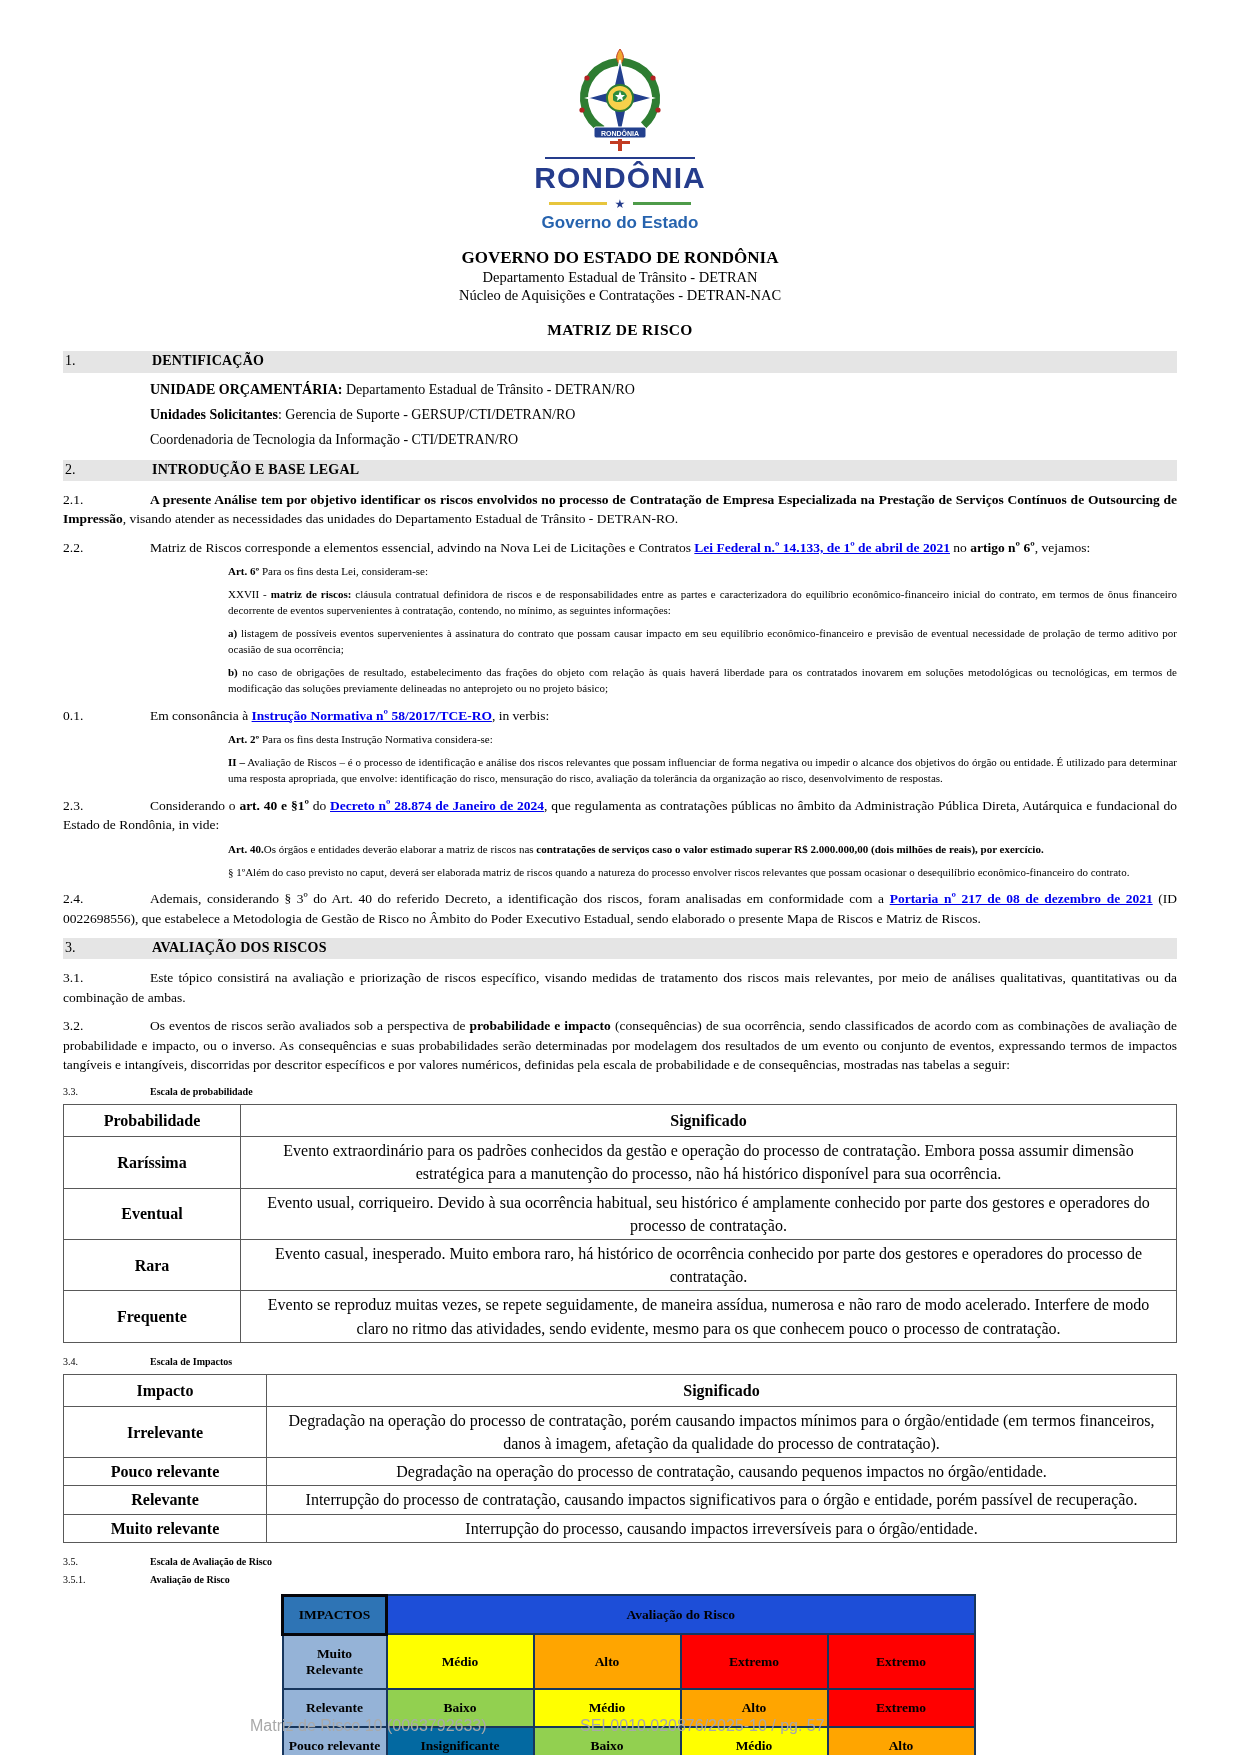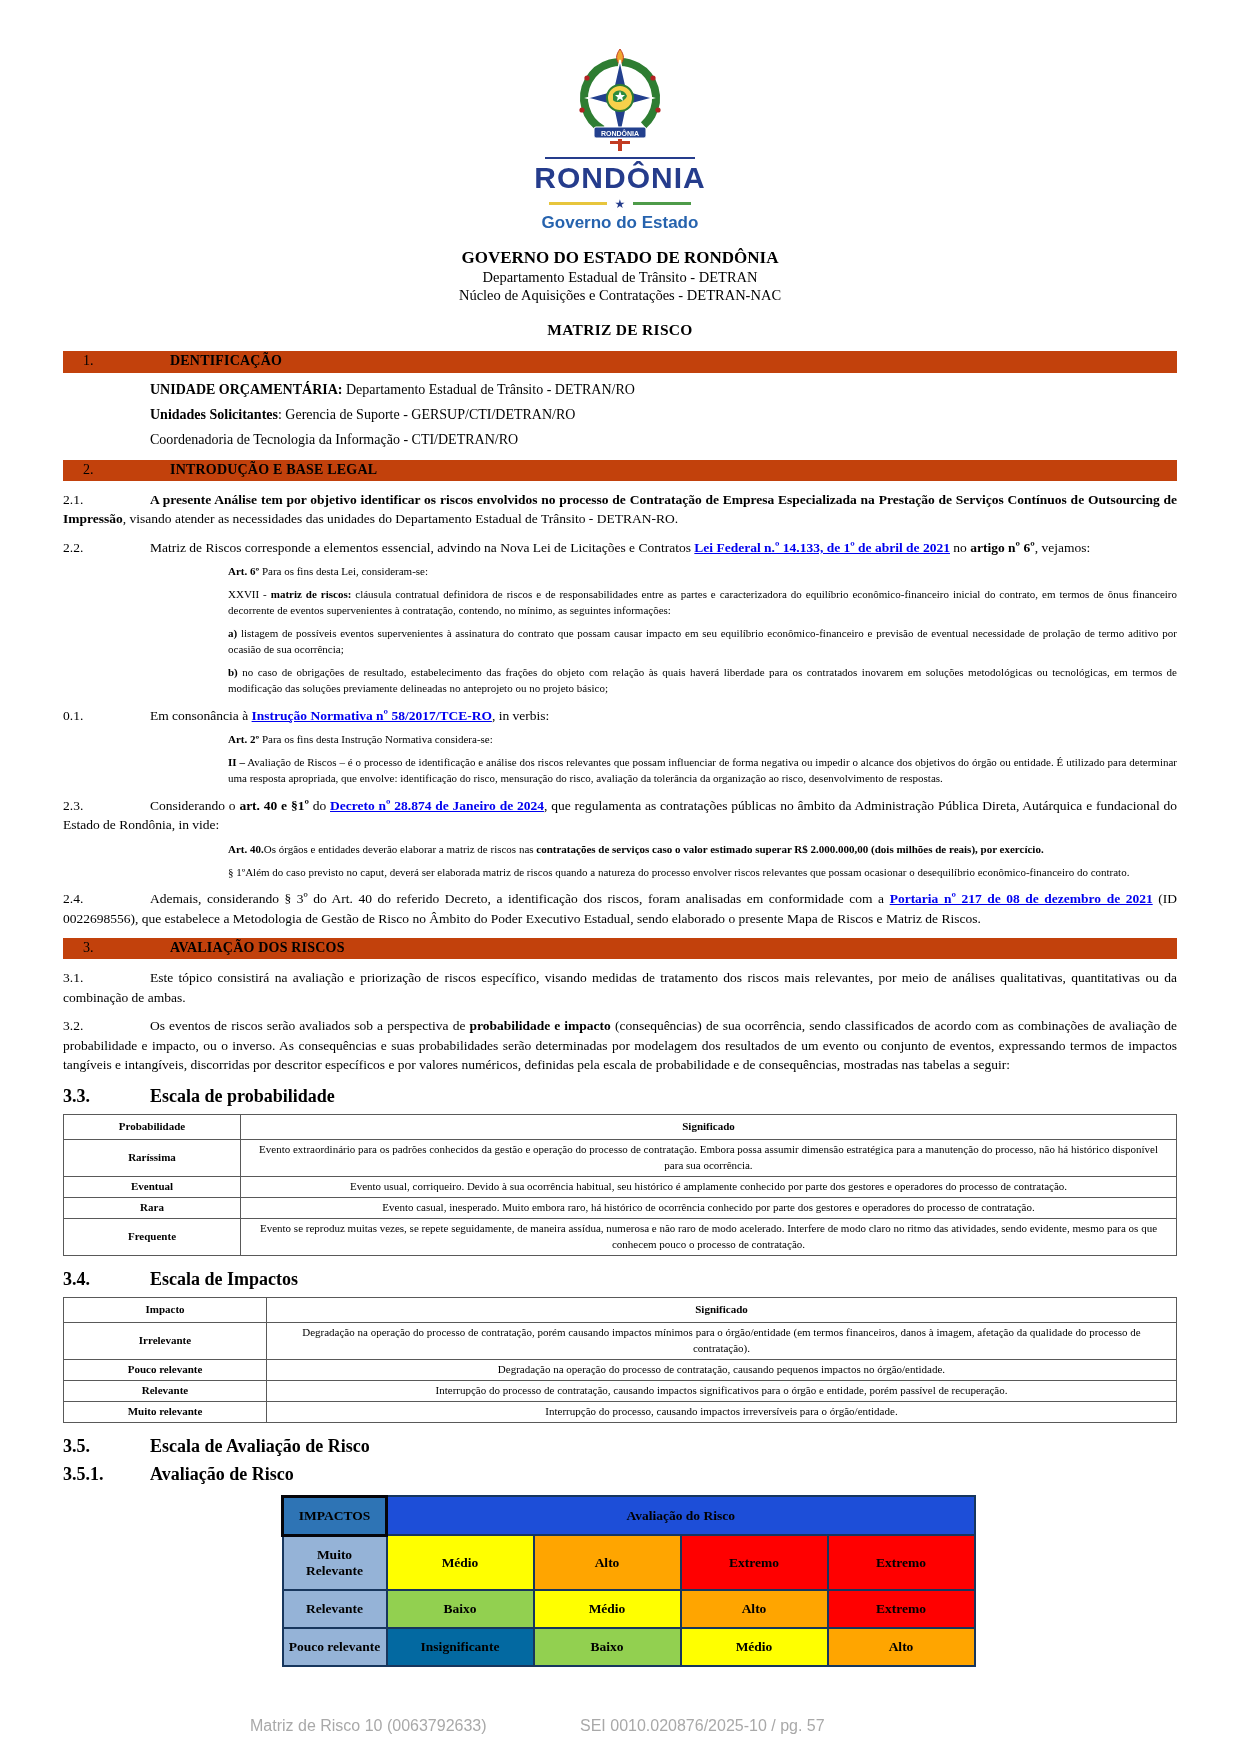--- a/index.html
+++ b/index.html
@@ -21,36 +21,36 @@
   .bar-green  { width:58px; height:3px; background:#4E9B49; }
   .star-glyph { color:#253C8C; font-size:12px; line-height:1; }
   .brand-sub  { font-family:"Liberation Sans", sans-serif; font-weight:bold; font-size:17px; color:#2663AE; }
 
   .org-block { margin-top:14px; line-height:1.26; }
   .org1 { font-weight:bold; font-size:17px; }
   .org2, .org3 { font-size:14.5px; }
   .doc-title { text-align:center; font-weight:bold; font-size:15.5px; margin-top:17px; letter-spacing:0.3px; }
 
   
-  .section-bar { background:#c2410c; margin-top:12px; padding:2px 2px 3px 20px; font-size:14px; line-height:1.15; }
+  .section-bar { background:#e5e5e5; margin-top:12px; padding:2px 2px 3px 2px; font-size:14px; line-height:1.15; }
   .pnum { display:inline-block; width:87px; }
   .section-bar b { letter-spacing:0.2px; }
 
   .id-lines { margin-top:6px; }
   .id-line { margin:9px 0 0 87px; font-size:14px; }
 
   .para { margin-top:9px; font-size:13.5px; line-height:1.45; text-align:justify; }
   .quote { margin:6px 0 0 165px; font-size:11px; line-height:1.5; text-align:justify; }
   .doclink { color:#0000EE; font-weight:bold; text-decoration:underline; cursor:pointer; }
 
-  .subhead { font-size:18px; line-height:1.3;font-weight:bold; }
+  .subhead { font-size:10px; line-height:1.3; }
   .mt10 { margin-top:10px; } .mt12 { margin-top:12px; } .mt5 { margin-top:5px; }
 
   
-  .dtable { width:100%; border-collapse:collapse; margin-top:6px; font-size:11px; }
+  .dtable { width:100%; border-collapse:collapse; margin-top:6px; font-size:16px; }
   .dtable th, .dtable td { border:1.5px solid #595959; text-align:center; vertical-align:middle;
                            padding:2px 10px; line-height:1.45; }
   .dtable th { font-weight:bold; padding:4px 10px; }
   .dtable .c1 { font-weight:bold; }
   .prob .c1 { width:177px; }
   .imp  .c1 { width:203px; }
 
   
   .rmatrix { border-collapse:collapse; margin:8px 0 0 218px; font-size:13.5px; font-weight:bold; }
   .rmatrix td { border:2px solid #17365D; text-align:center; padding:10px 4px; height:24px; }

